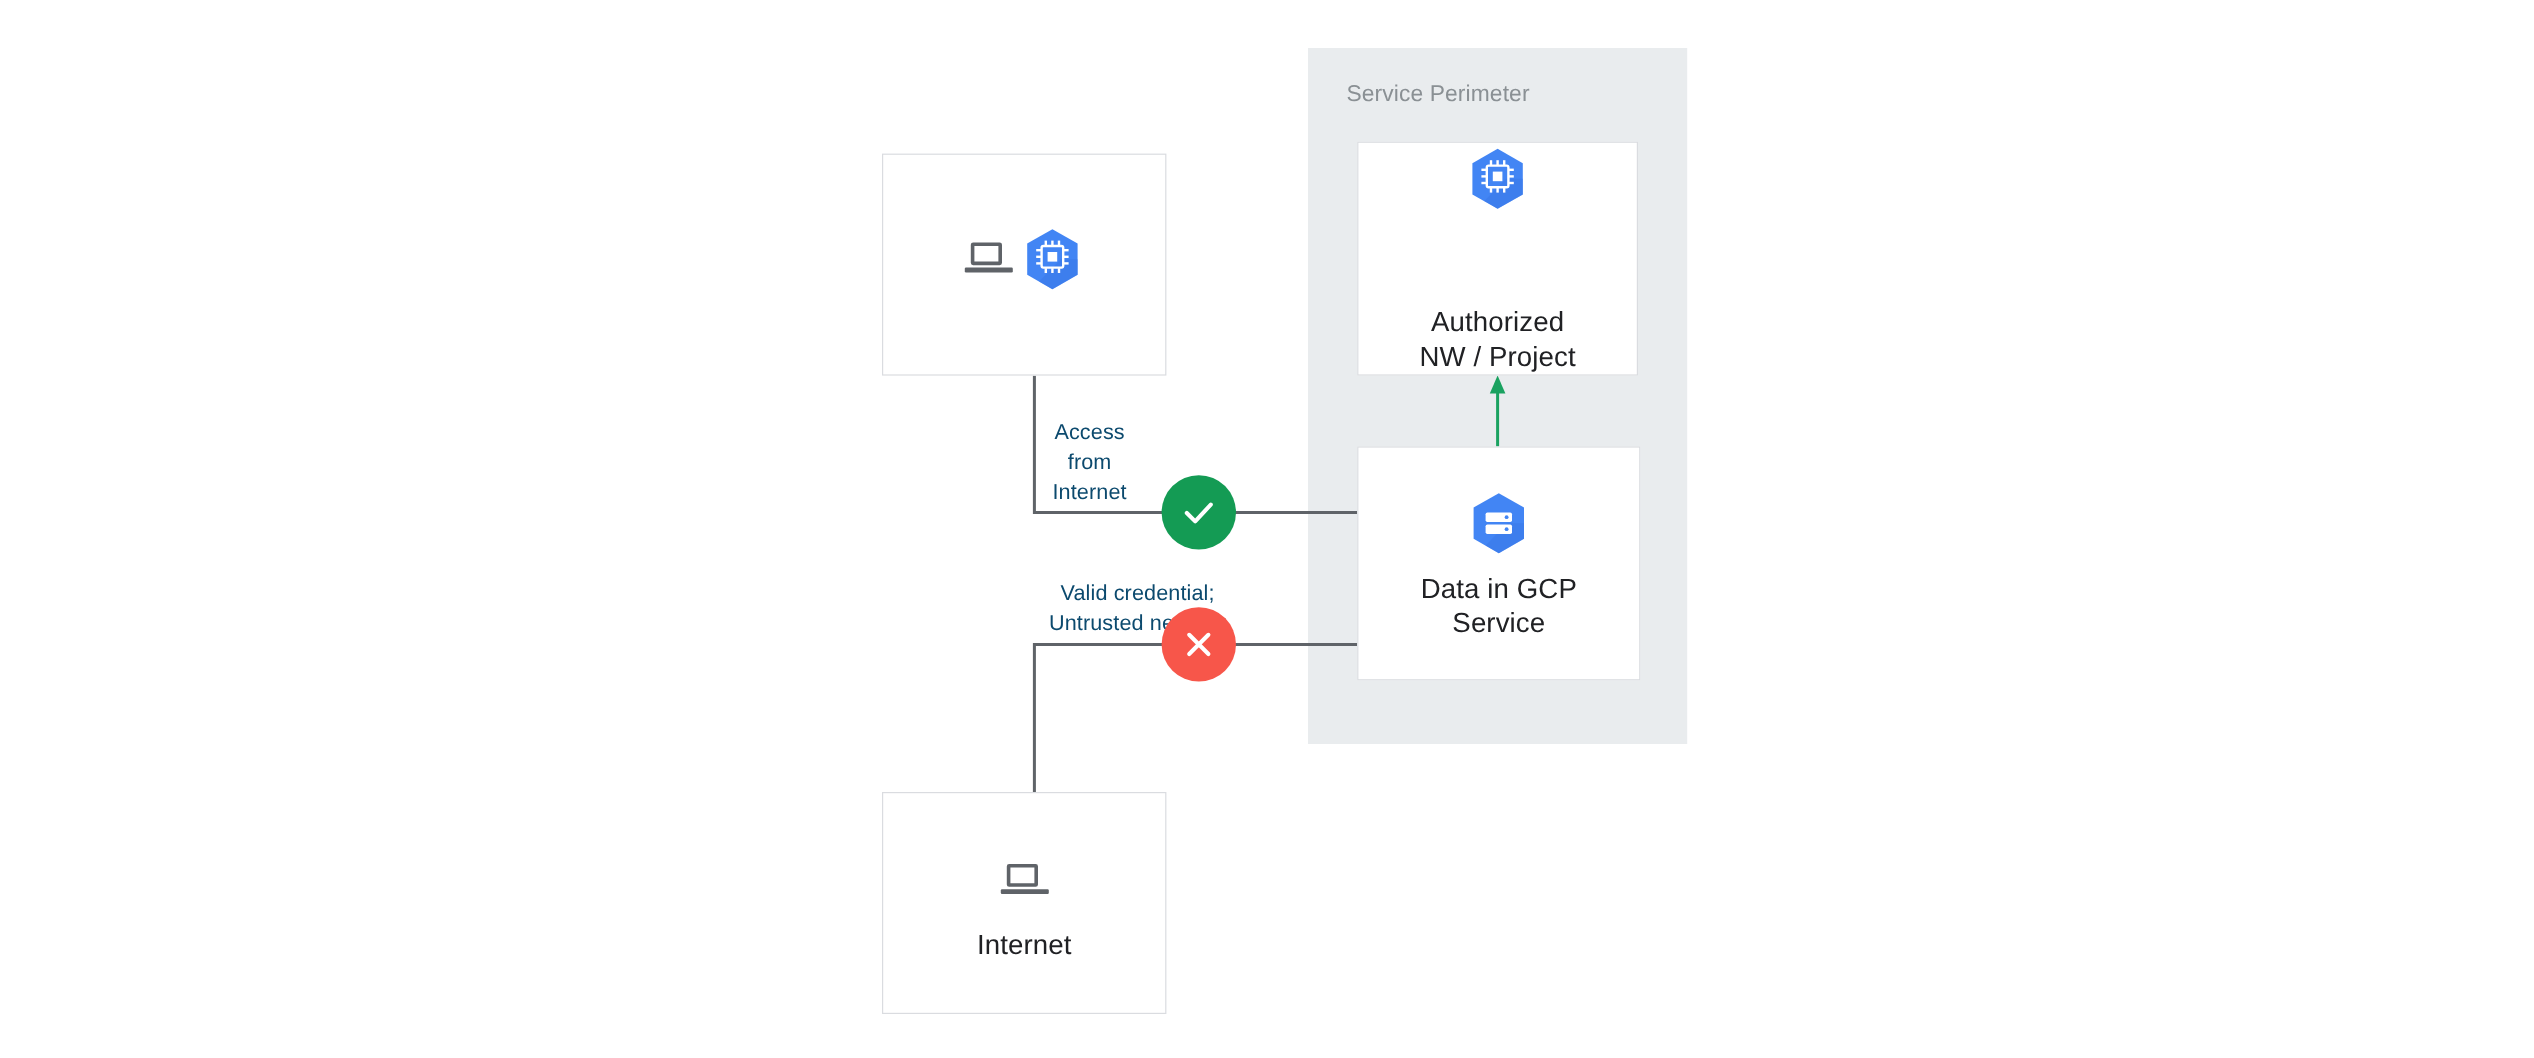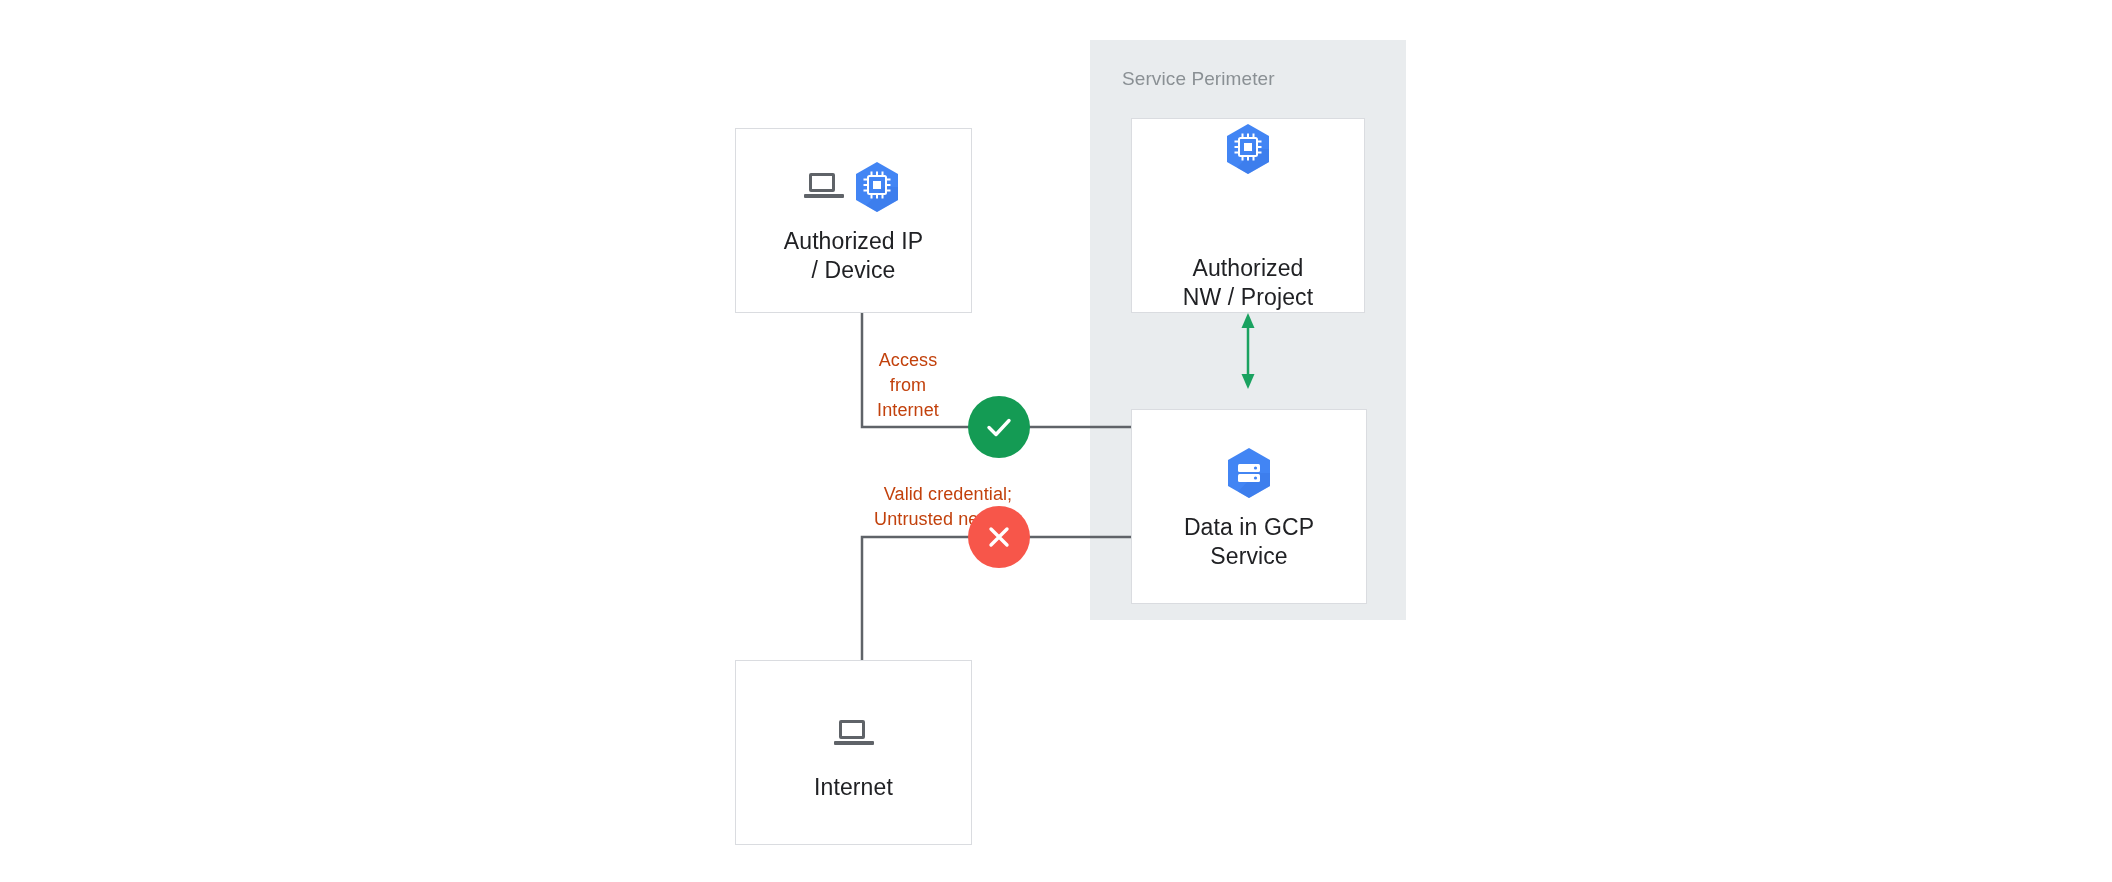--- a/index.html
+++ b/index.html
@@ -37,21 +37,21 @@
     display:flex;align-items:center;justify-content:center;
     gap:12px;height:60px;margin-bottom:10px;
   }
   .node-label{
     font-size:23px;line-height:29px;color:#202124;
     text-align:center;white-space:pre-line;letter-spacing:.1px;
   }
 
   #node-auth-ip   { left:735px; top:128px; width:237px; height:185px; }
   #node-auth-nw   { left:1131px;top:118px; width:234px; height:195px;justify-content:space-between; }
-  #node-data-gcp  { left:1131px;top:409px; width:236px; height:195px; }
+  #node-data-gcp  { left:1131px;top:372px; width:236px; height:195px; }
   #node-internet  { left:735px; top:660px; width:237px; height:185px; }
 
   
   .laptop{position:relative;width:34px;height:27px;}
   .laptop .screen{
     position:absolute;left:2px;top:0;width:26px;height:19px;
     border:3px solid #5f6368;border-radius:2px;box-sizing:border-box;
     background:#fff;
   }
   .laptop .base{
@@ -72,21 +72,21 @@
     left:968px;top:396px;width:62px;height:62px;background:#149b54;
   }
   #badge-deny{
     left:968px;top:506px;width:62px;height:62px;background:#f7564a;
   }
   .badge svg{display:block;}
 
   
   .edge-label{
     position:absolute;
-    font-size:18px;line-height:25px;color:#c2410c;
+    font-size:18px;line-height:25px;color:#0c4a6e;
     text-align:center;white-space:pre-line;letter-spacing:.1px;
   }
   #label-access{ left:838px; top:348px; width:140px; }
   #label-valid { left:813px; top:482px; width:270px; }
 
   
   #lines{position:absolute;left:0;top:0;width:2112px;height:882px;pointer-events:none;}
 </style>
 </head>
 <body>
@@ -135,22 +135,20 @@
             <rect x="10.5" y="17.5" width="4" height="2"></rect>
             <rect x="10.5" y="23" width="4" height="2"></rect>
             <rect x="10.5" y="28.5" width="4" height="2"></rect>
             <rect x="33.5" y="17.5" width="4" height="2"></rect>
             <rect x="33.5" y="23" width="4" height="2"></rect>
             <rect x="33.5" y="28.5" width="4" height="2"></rect>
           </g>
         </svg>
       </span>
     </div>
-    <div class="node-label">Authorized IP
-/ Device</div>
   </div>
 
   <div class="node" id="node-auth-nw">
     <div class="node-icons">
       <span class="hexwrap">
         <svg viewBox="0 0 48 52">
           <polygon points="24,1 45,13 45,39 24,51 3,39 3,13" fill="#4285f4"></polygon>
           <polygon points="45,26 45,39 24,51 13,44.5 31,26" fill="#3b78e7" opacity=".55"></polygon>
           <g fill="none" stroke="#ffffff" stroke-width="2">
             <rect x="15" y="15" width="18" height="18" rx="1.5"></rect>

